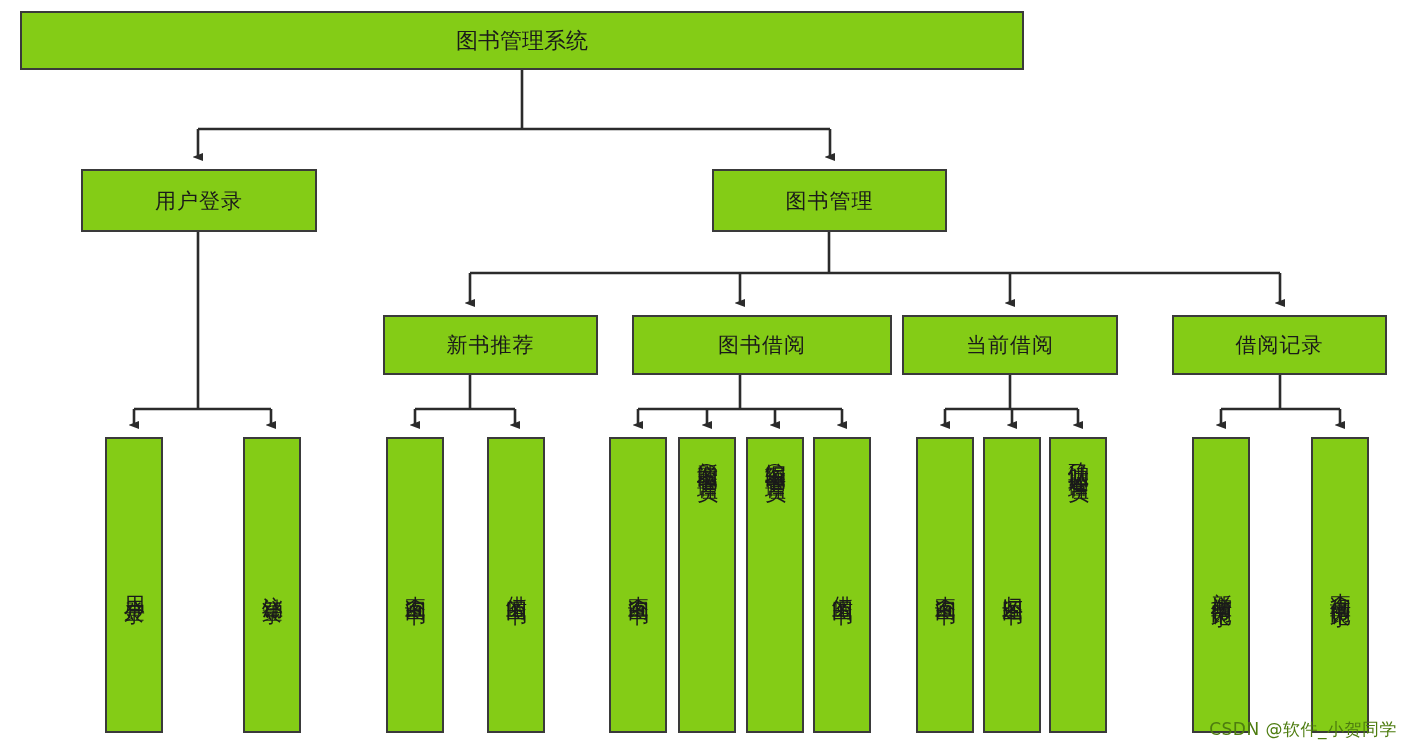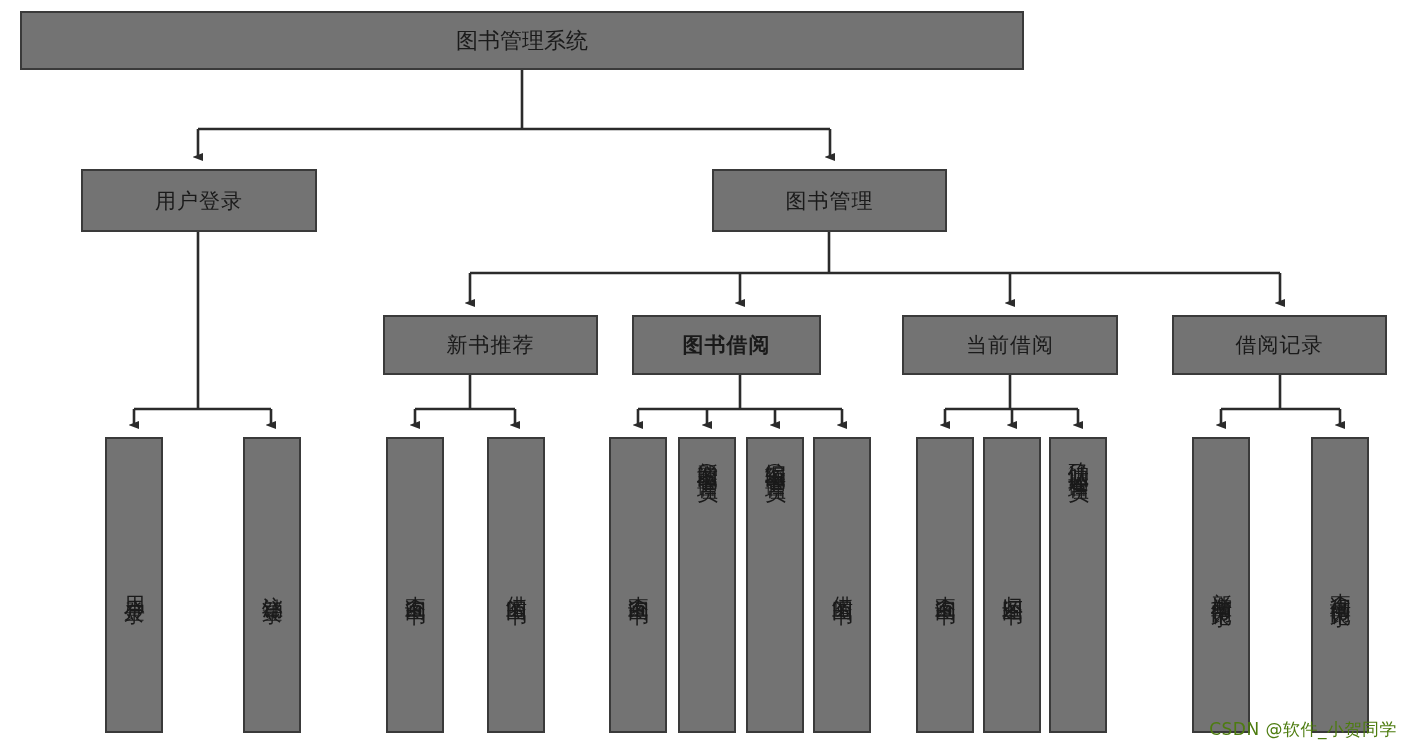--- a/index.html
+++ b/index.html
@@ -22,21 +22,21 @@
     left: 0;
     top: 0;
     width: 1405px;
     height: 747px;
     pointer-events: none;
   }
   .node {
     position: absolute;
     box-sizing: border-box;
     border: 2px solid #3a3a3a;
-    background: #737373;
+    background: #84cc16;
     display: flex;
     align-items: center;
     justify-content: center;
     color: #1a1a1a;
     text-align: center;
   }
   .node.h {
     font-size: 21px;
     letter-spacing: 1px;
   }
@@ -133,21 +133,21 @@
   <div class="node h" style="left:81px; top:169px; width:236px; height:63px;">
     <span>用户登录</span>
   </div>
   <div class="node h" style="left:712px; top:169px; width:235px; height:63px;">
     <span>图书管理</span>
   </div>
 
   <div class="node h" style="left:363px; top:315px; width:215px; height:60px;margin-left:20px;">
     <span>新书推荐</span>
   </div>
-  <div class="node h" style="left:632px; top:315px; width:189px; height:60px;font-weight:bold;">
+  <div class="node h" style="left:632px; top:315px; width:260px; height:60px;">
     <span>图书借阅</span>
   </div>
   <div class="node h" style="left:902px; top:315px; width:216px; height:60px;">
     <span>当前借阅</span>
   </div>
   <div class="node h" style="left:1172px; top:315px; width:215px; height:60px;">
     <span>借阅记录</span>
   </div>
 
   <div class="node v center" style="left:105px; top:437px; width:58px; height:296px;">

